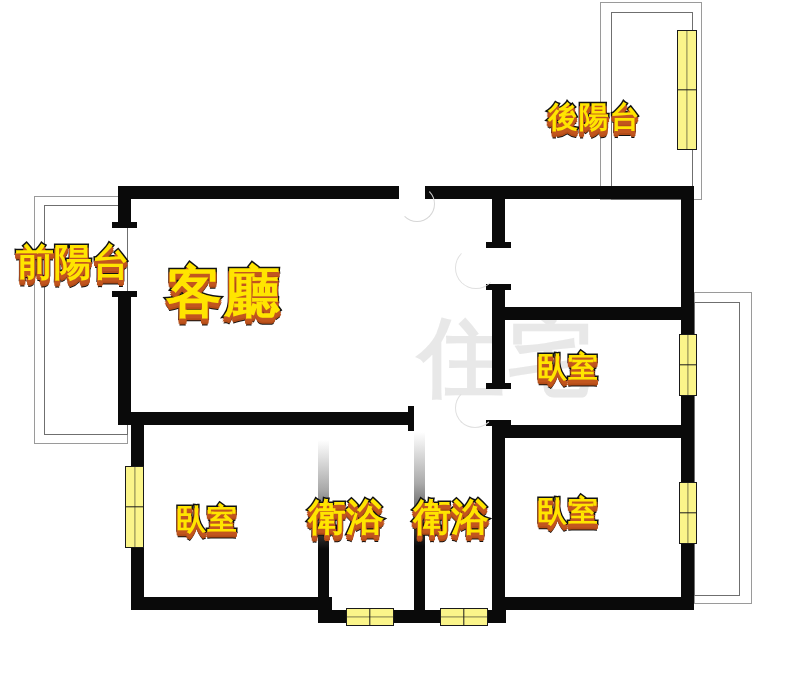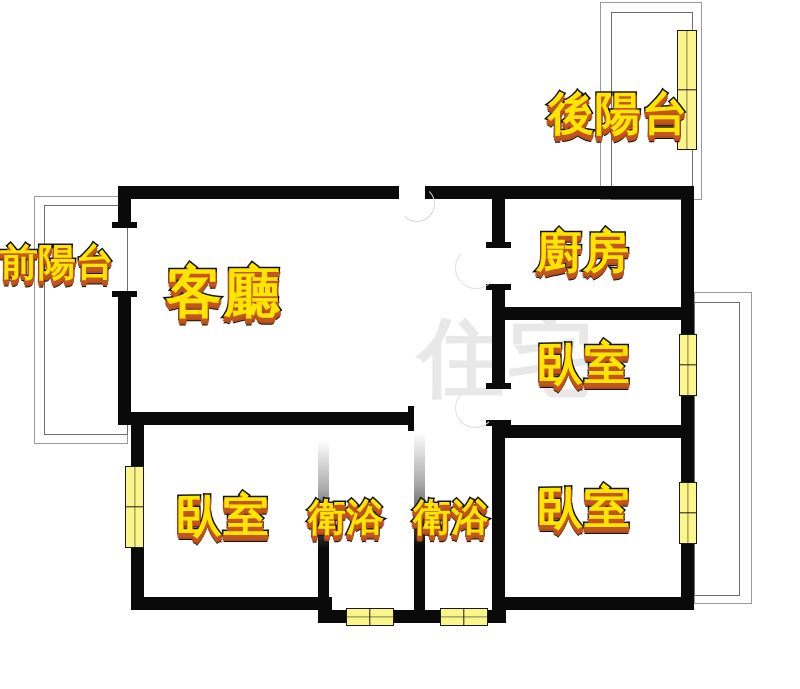--- a/index.html
+++ b/index.html
@@ -127,21 +127,21 @@
        1px 3px 0 #c2561f,
       -1px 3px 0 #c2561f,
        0 4px 0 #c2561f,
        1px 5px 0 #b44d18,
       -1px 5px 0 #b44d18,
        0 6px 0 #b44d18,
        0 7px 0 #111111;
     user-select: none;
   }
   .label.sz-lg { font-size: 56px; letter-spacing: 2px; }
-  .label.sz-md { font-size: 46px; letter-spacing: 1px; }
+  .label.sz-md { font-size: 30px; letter-spacing: 1px; margin-top: 12px; }
   .label.sz-sm { font-size: 38px; letter-spacing: 0px; }
 </style>
 </head>
 <body>
 
 <div id="plan">
 
   <div class="watermark" style="left:418px; top:300px;">住宅</div>
 
   <div class="ledge" style="left:34px;  top:196px; width:92px;  height:246px;"></div>
@@ -202,23 +202,22 @@
   <div class="swing" style="left:455px; top:247px; width:40px; height:40px; border-color:transparent transparent #e0e0e0 #e0e0e0;"></div>
   <div class="swing" style="left:455px; top:388px; width:38px; height:38px; border-color:transparent transparent #e0e0e0 #e0e0e0;"></div>
 
   <div class="window vert" style="left:677px; top:30px;  width:20px; height:120px;"></div>
   <div class="window vert" style="left:679px; top:334px; width:18px; height:62px;"></div>
   <div class="window vert" style="left:679px; top:482px; width:18px; height:62px;"></div>
   <div class="window vert" style="left:125px; top:466px; width:19px; height:82px;"></div>
   <div class="window horiz" style="left:346px; top:608px; width:48px; height:18px;"></div>
   <div class="window horiz" style="left:440px; top:608px; width:48px; height:18px;"></div>
 
-  <div class="label sz-sm" style="left:0;  top:243px;">前陽台</div>
+  <div class="label sz-sm" style="left:16px;  top:243px;">前陽台</div>
   <div class="label sz-lg" style="left:166px; top:264px;">客廳</div>
   <div class="label sz-md" style="left:548px; top:90px;">後陽台</div>
-  <div class="label sz-md" style="left:536px; top:228px;">廚房</div>
   <div class="label sz-md" style="left:537px; top:340px;">臥室</div>
   <div class="label sz-md" style="left:537px; top:484px;">臥室</div>
   <div class="label sz-md" style="left:176px; top:492px;">臥室</div>
   <div class="label sz-sm" style="left:308px; top:498px;">衛浴</div>
   <div class="label sz-sm" style="left:413px; top:498px;">衛浴</div>
 
 </div>
 
 </body></html>

